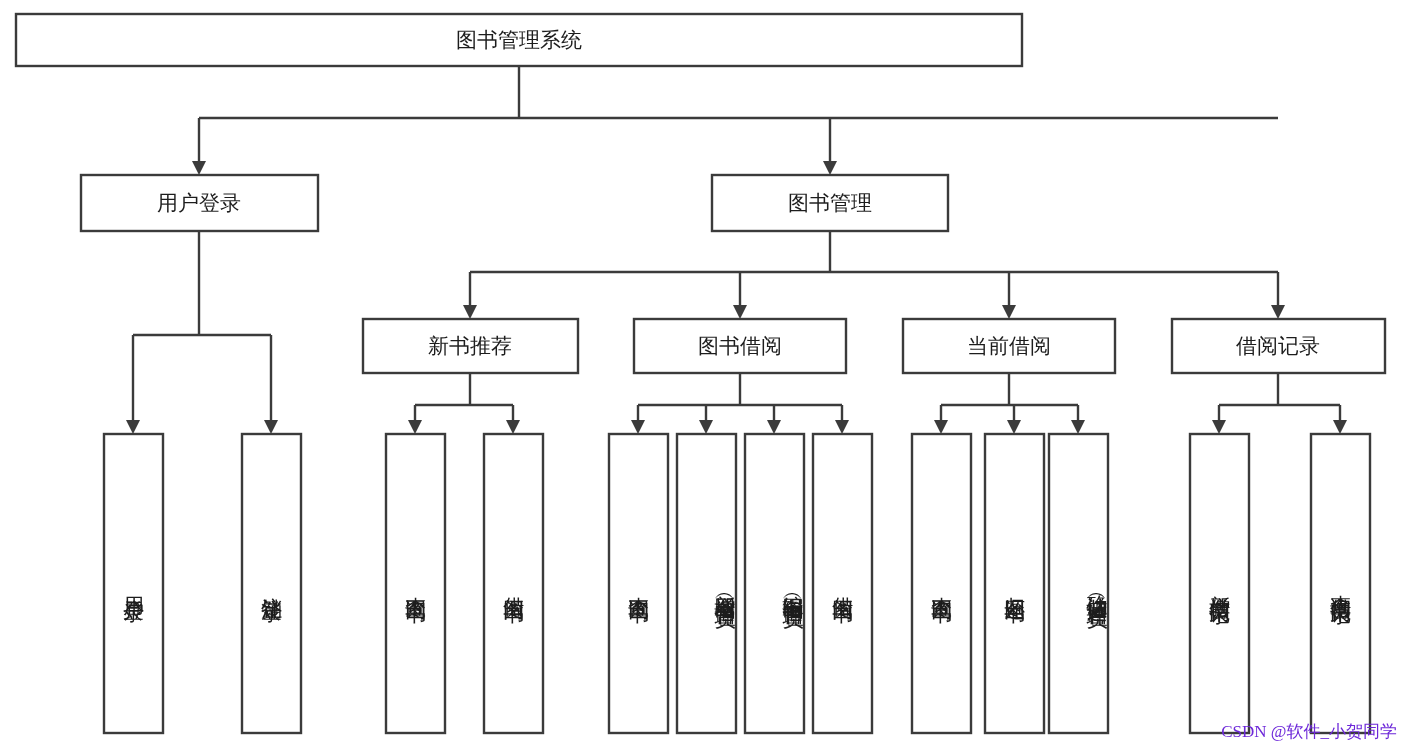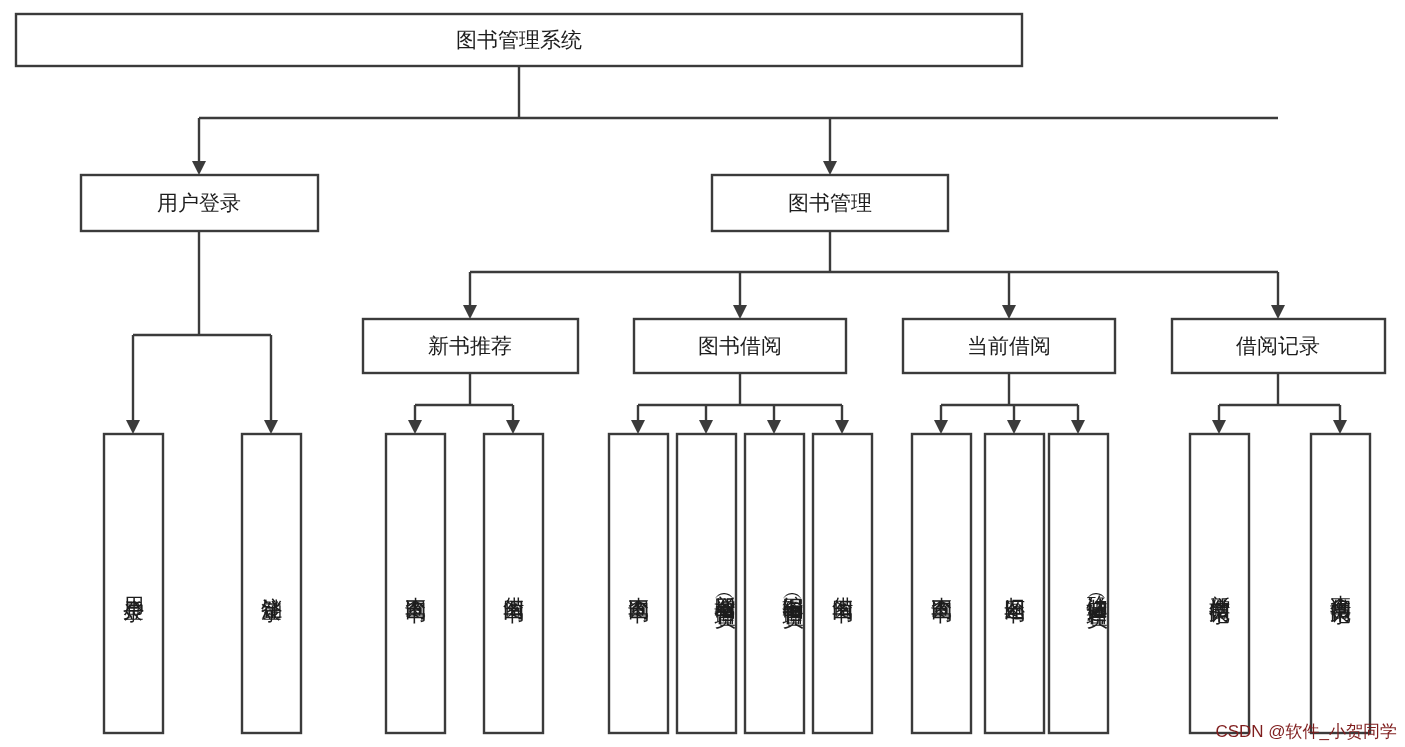--- a/index.html
+++ b/index.html
@@ -58,23 +58,23 @@
     color: #1d1d1d;
     letter-spacing: 2px;
     text-align: center;
     white-space: nowrap;
     pointer-events: none;
   }
   .watermark {
     position: absolute;
     right: 8px;
     bottom: 4px;
-    font-family: Liberation Sans, sans-serif;
+    font-family: Liberation Serif, serif;
     font-size: 17px;
-    color: #7f1d1d;
+    color: #6d28d9;
     white-space: nowrap;
   }
 </style>
 </head>
 <body>
 
 <div id="diagram-root">
 
   <svg class="diagram-canvas" viewBox="0 0 1405 747">
 

